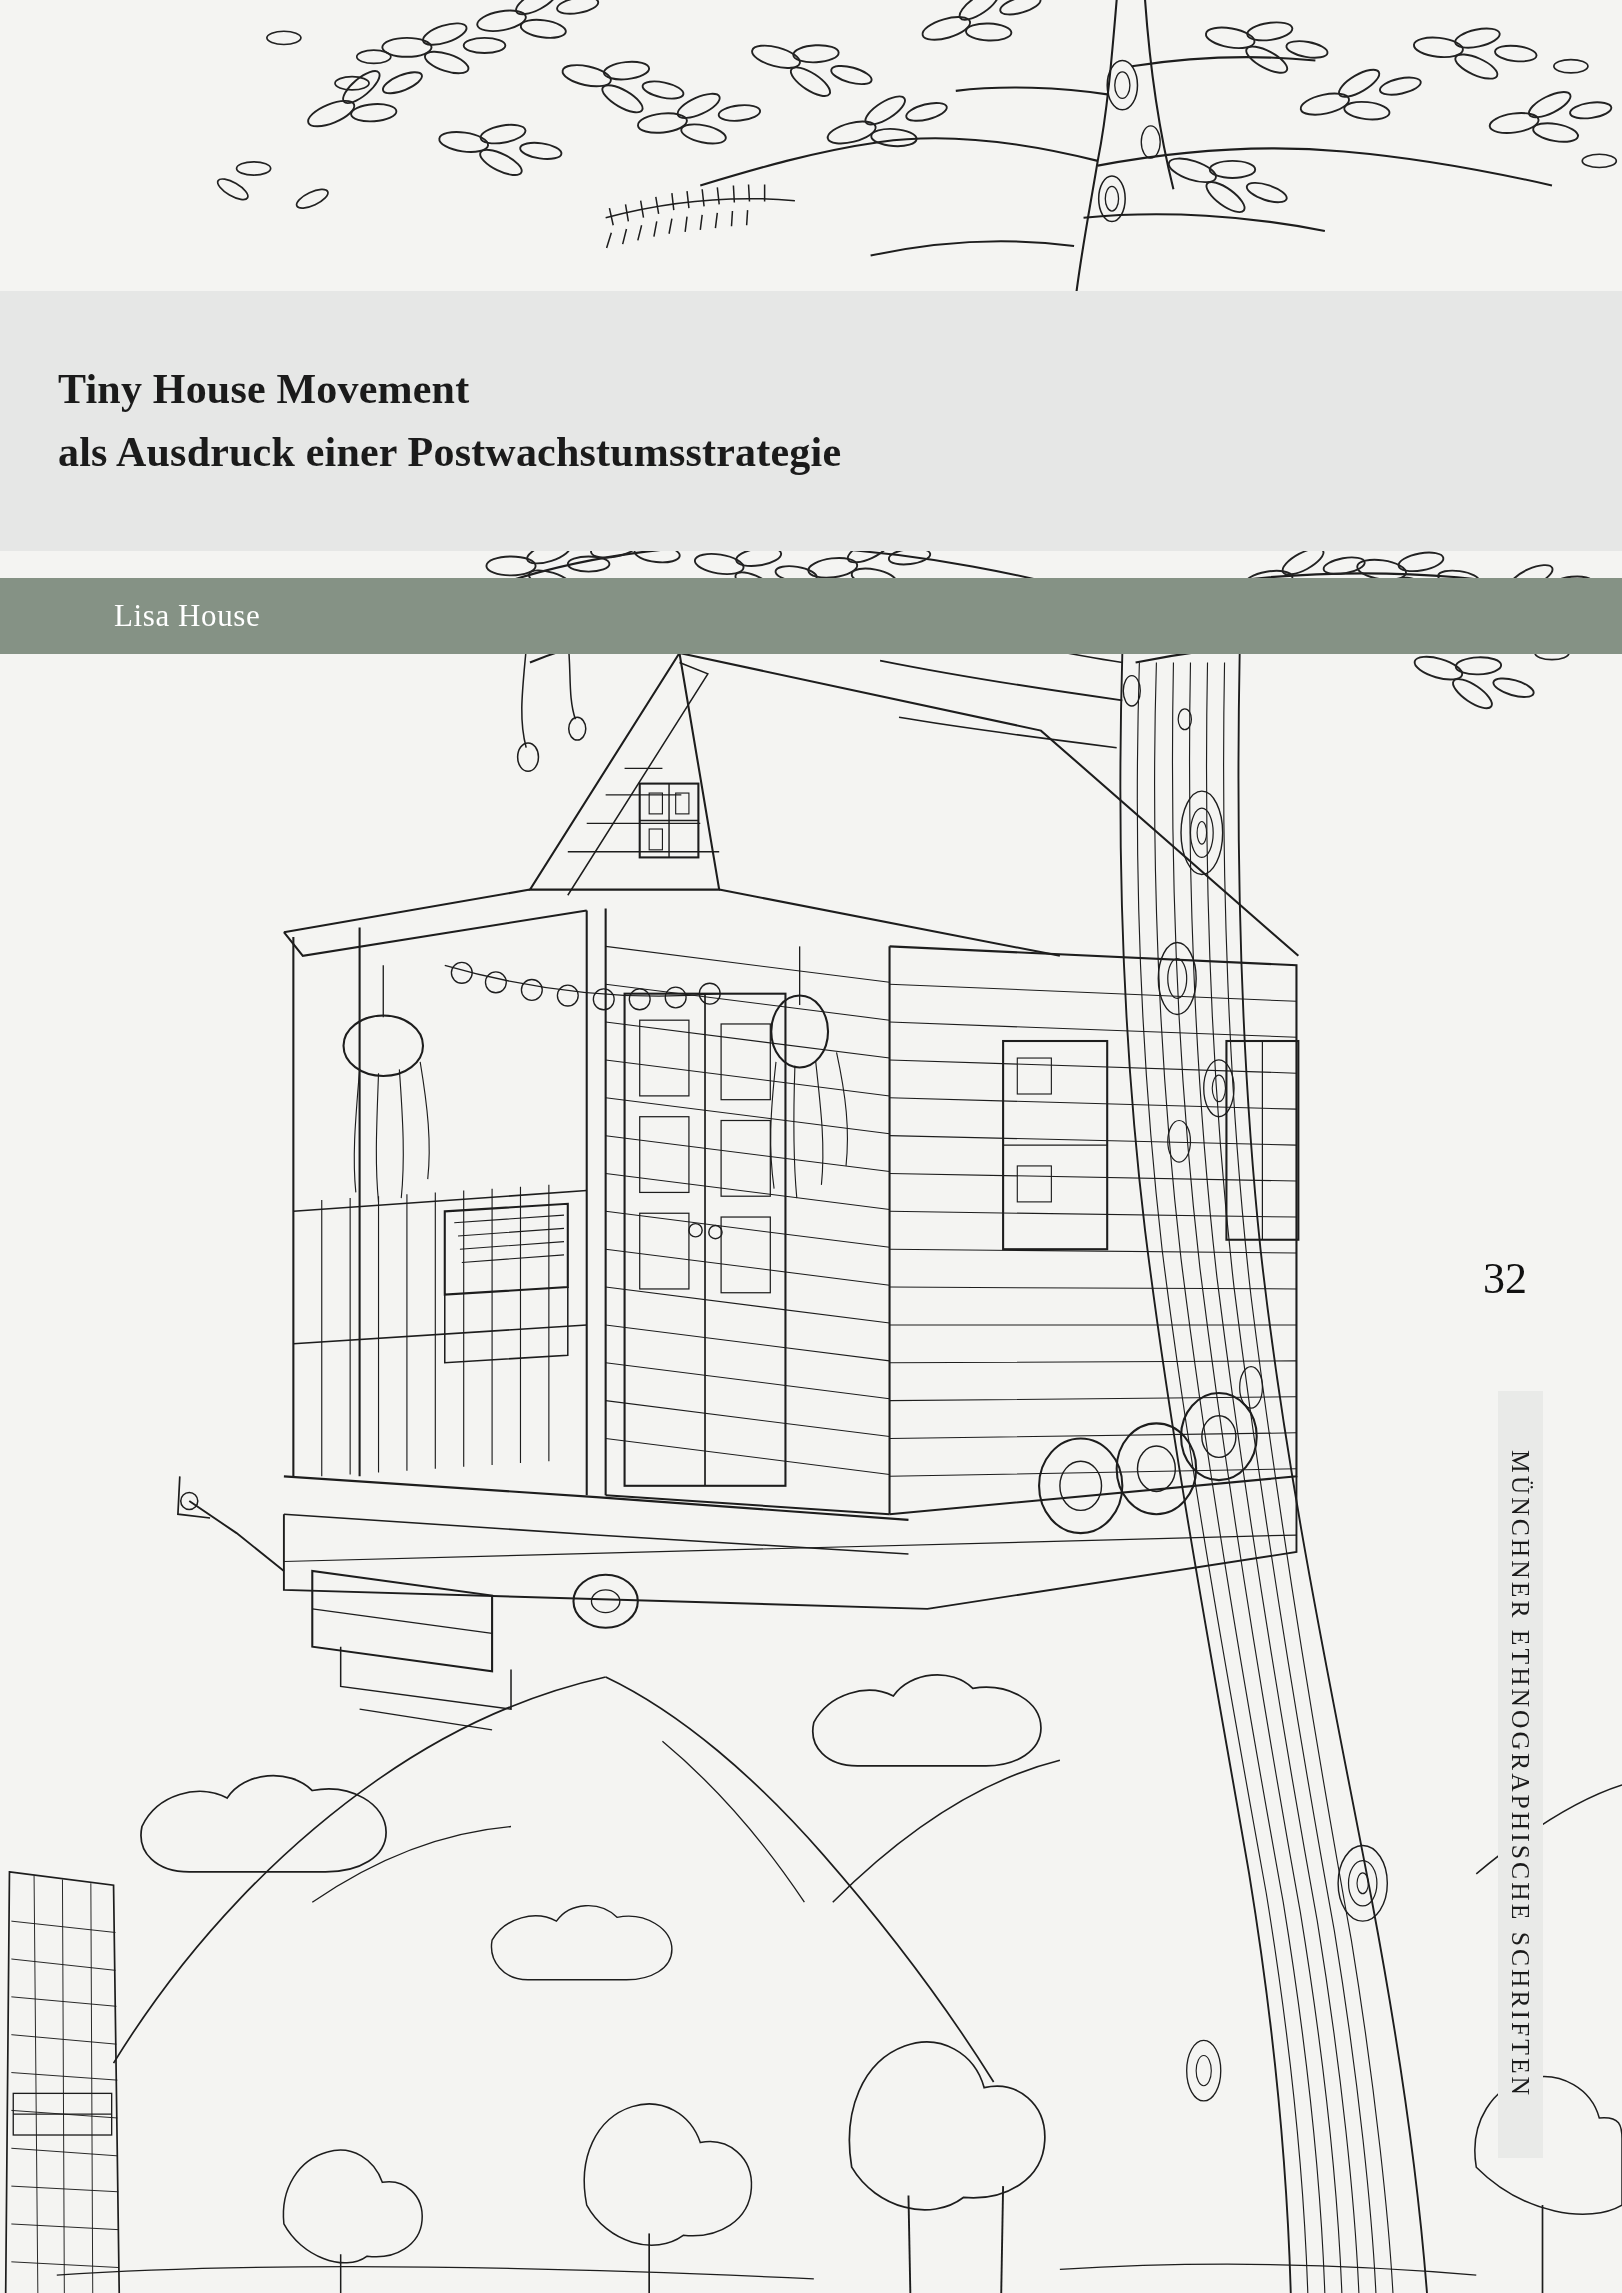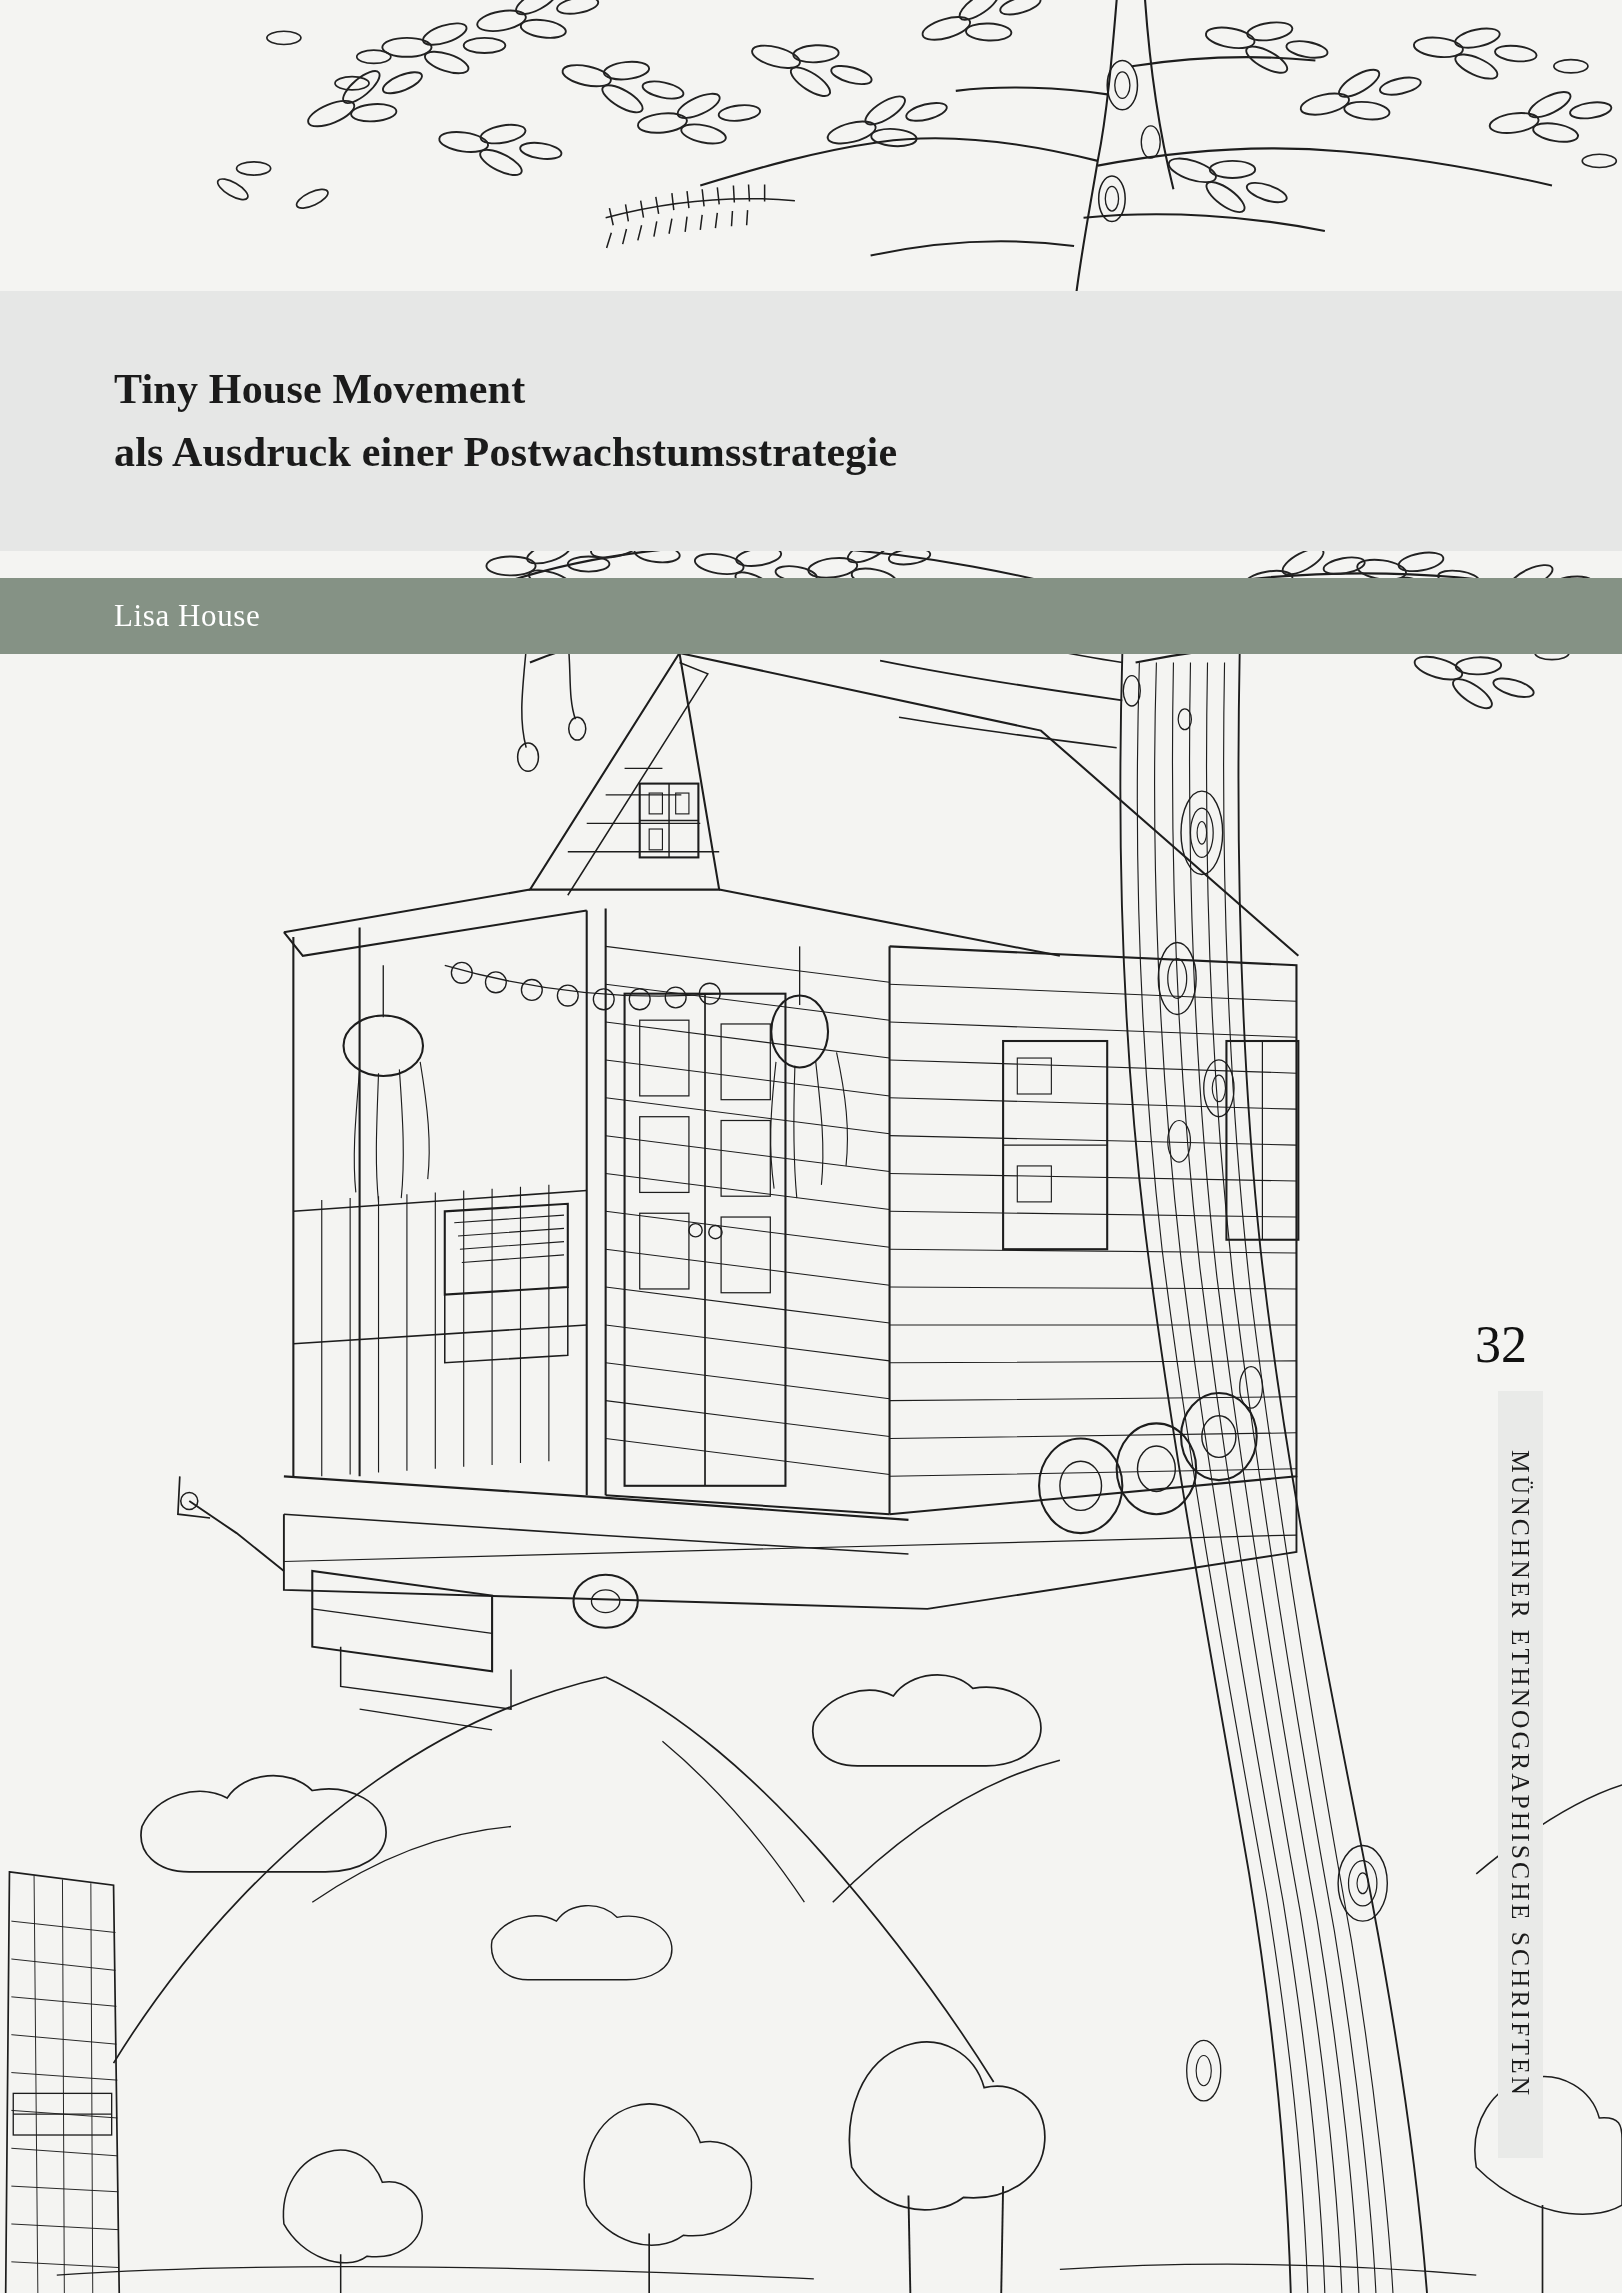--- a/index.html
+++ b/index.html
@@ -36,21 +36,21 @@
     left: 0;
     top: 291px;
     width: 100%;
     height: 260px;
     background: #e6e7e6;
     z-index: 3;
     display: flex;
     flex-direction: column;
     justify-content: center;
     box-sizing: border-box;
-    padding-left: 114px;
+    padding-left: 58px;
     gap: 7px;
   }
   .title-line {
     font-family: "Liberation Serif", serif;
     font-weight: bold;
     font-size: 42px;
     line-height: 1.32;
     color: #1b1b1b;
     letter-spacing: 0.2px;
   }
@@ -73,24 +73,24 @@
     font-family: "Liberation Serif", serif;
     font-size: 31px;
     color: #ffffff;
     letter-spacing: 0.6px;
   }
 
   
   .series-number {
     position: absolute;
     right: 95px;
-    top: 1315px;
+    top: 1253px;
     z-index: 3;
     font-family: "Liberation Serif", serif;
-    font-size: 52px;
+    font-size: 44px;
     color: #111111;
   }
 
   
   .series-title {
     position: absolute;
     right: 79px;
     top: 1391px;
     z-index: 3;
     background: #e9eae8;

